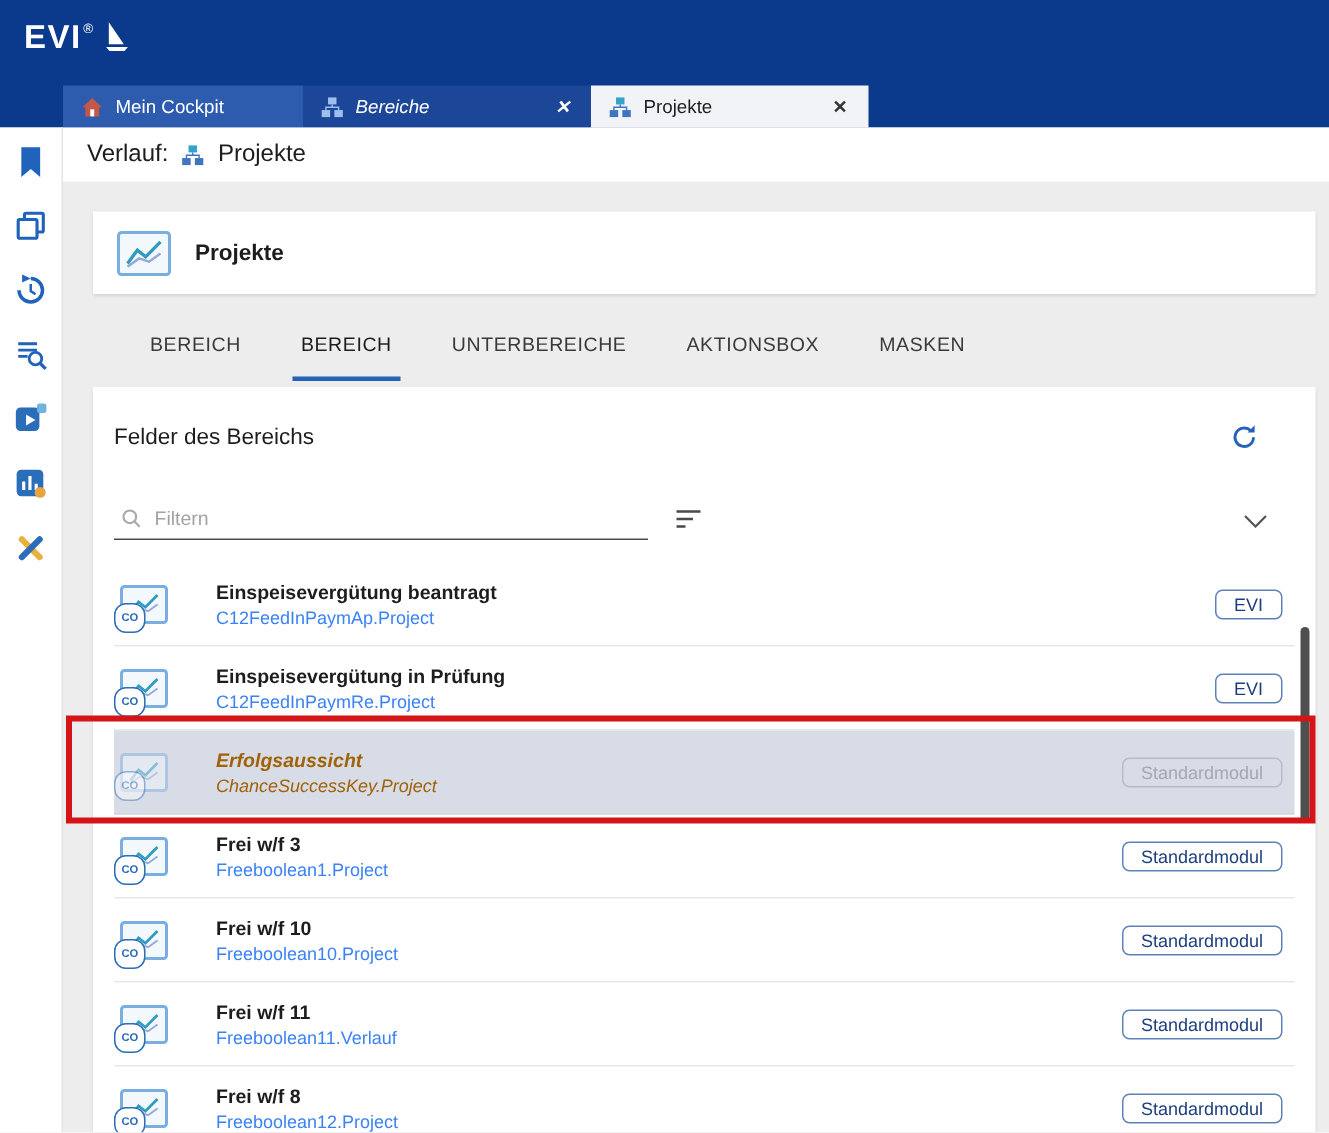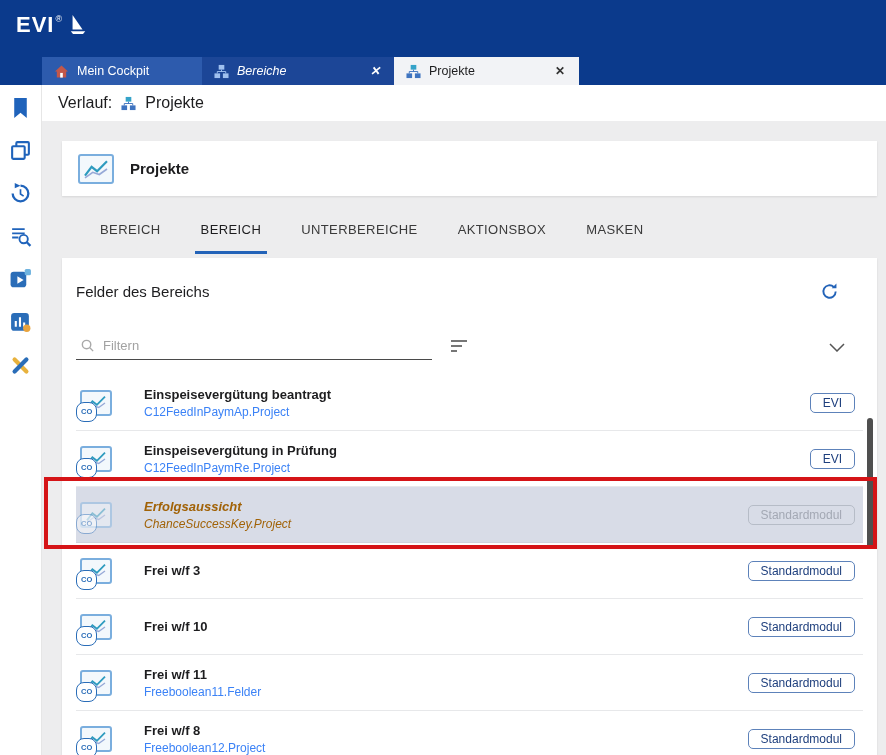--- a/index.html
+++ b/index.html
@@ -353,53 +353,55 @@
           <div class="item-frame">
             <svg viewBox="0 0 24 20">
               <polyline points="2,16 8,8 13,12 22,3" fill="none" stroke="#2e9bbf" stroke-width="2"></polyline>
               <polyline points="2,18 9,13 15,15 22,10" fill="none" stroke="#6f87c8" stroke-width="1.5" opacity="0.7"></polyline>
             </svg>
           </div>
           <span class="co-pill">CO</span>
         </div>
         <div class="row-texts">
           <div class="row-title">Frei w/f 3</div>
+          <div class="row-sub">Freeboolean1.Project</div>
         </div>
         <span class="badge">Standardmodul</span>
       </div>
 
       <div class="row">
         <div class="item-icon">
           <div class="item-frame">
             <svg viewBox="0 0 24 20">
               <polyline points="2,16 8,8 13,12 22,3" fill="none" stroke="#2e9bbf" stroke-width="2"></polyline>
               <polyline points="2,18 9,13 15,15 22,10" fill="none" stroke="#6f87c8" stroke-width="1.5" opacity="0.7"></polyline>
             </svg>
           </div>
           <span class="co-pill">CO</span>
         </div>
         <div class="row-texts">
           <div class="row-title">Frei w/f 10</div>
+          <div class="row-sub">Freeboolean10.Project</div>
         </div>
         <span class="badge">Standardmodul</span>
       </div>
 
       <div class="row">
         <div class="item-icon">
           <div class="item-frame">
             <svg viewBox="0 0 24 20">
               <polyline points="2,16 8,8 13,12 22,3" fill="none" stroke="#2e9bbf" stroke-width="2"></polyline>
               <polyline points="2,18 9,13 15,15 22,10" fill="none" stroke="#6f87c8" stroke-width="1.5" opacity="0.7"></polyline>
             </svg>
           </div>
           <span class="co-pill">CO</span>
         </div>
         <div class="row-texts">
           <div class="row-title">Frei w/f 11</div>
-          <div class="row-sub">Freeboolean11.Felder</div>
+          <div class="row-sub">Freeboolean11.Verlauf</div>
         </div>
         <span class="badge">Standardmodul</span>
       </div>
 
       <div class="row">
         <div class="item-icon">
           <div class="item-frame">
             <svg viewBox="0 0 24 20">
               <polyline points="2,16 8,8 13,12 22,3" fill="none" stroke="#2e9bbf" stroke-width="2"></polyline>
               <polyline points="2,18 9,13 15,15 22,10" fill="none" stroke="#6f87c8" stroke-width="1.5" opacity="0.7"></polyline>

